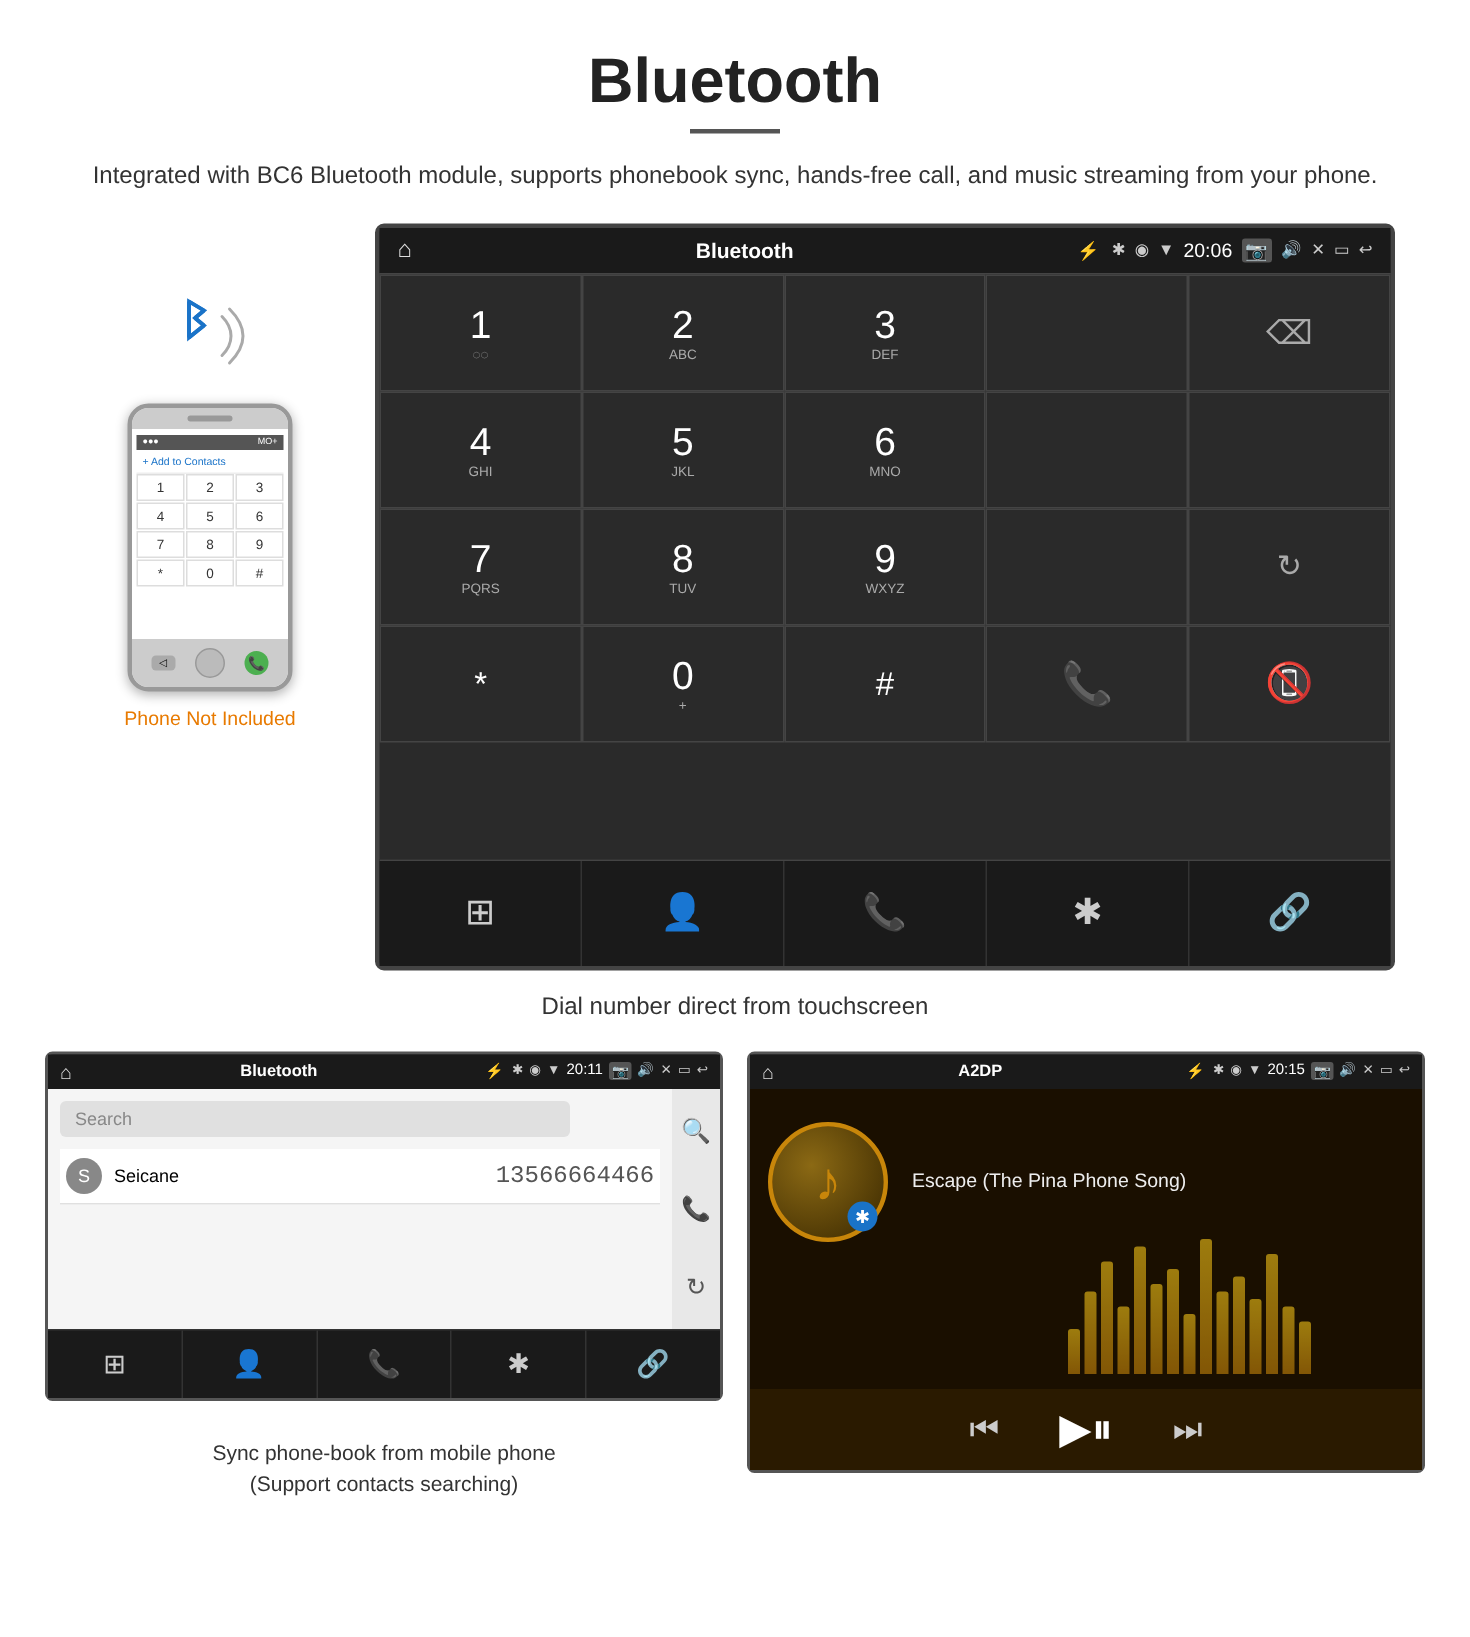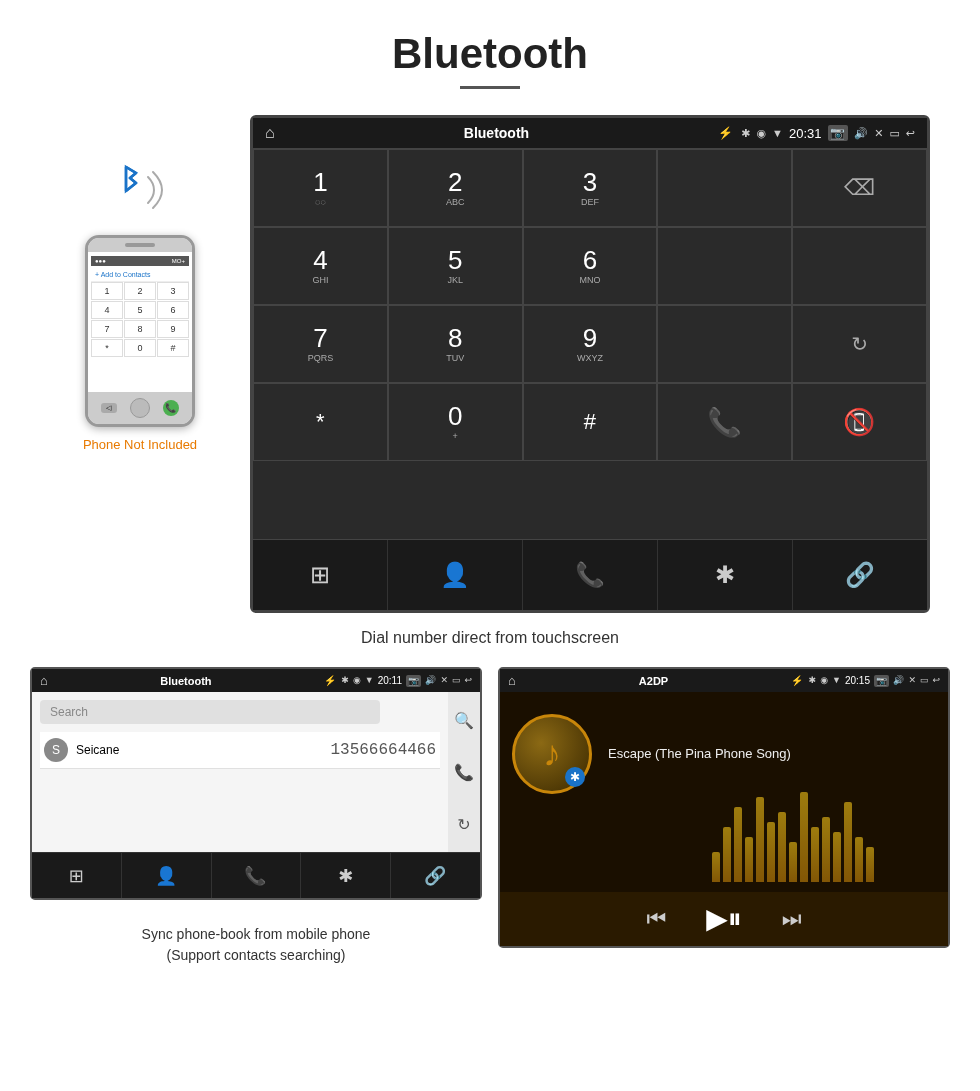--- a/index.html
+++ b/index.html
@@ -479,20 +479,21 @@
 
     
     .nav-user-icon { color: #f5a623; }
   </style>
 </head>
 <body>
 
 <div class="page-header">
   <span class="page-title">Bluetooth</span>
   <div class="title-underline"></div>
+  <p class="page-description">Integrated with BC6 Bluetooth module, supports phonebook sync, hands-free call, and music streaming from your phone.</p>
 </div>
 
 <div class="main-section">
 
   <div class="phone-illustration">
     <div class="bluetooth-signal">
       
       <svg width="80" height="70" viewBox="0 0 80 70">
 
         <g transform="translate(8, 8)" fill="#1a73c8">
@@ -549,21 +550,21 @@
   <div class="car-screen">
 
     <div class="car-screen-status-bar">
       <span class="car-home-icon">⌂</span>
       <span class="car-title">Bluetooth</span>
       <span>⚡</span>
       <div class="car-status-icons">
         <span>✱</span>
         <span>◉</span>
         <span>▼</span>
-        <span class="car-time">20:31</span>
+        <span class="car-time">20:06</span>
         <span style="background:#555;padding:1px 3px;border-radius:2px;font-size:12px;">📷</span>
         <span>🔊</span>
         <span>✕</span>
         <span>▭</span>
         <span>↩</span>
       </div>
     </div>
 
     <div class="dial-grid">
 

